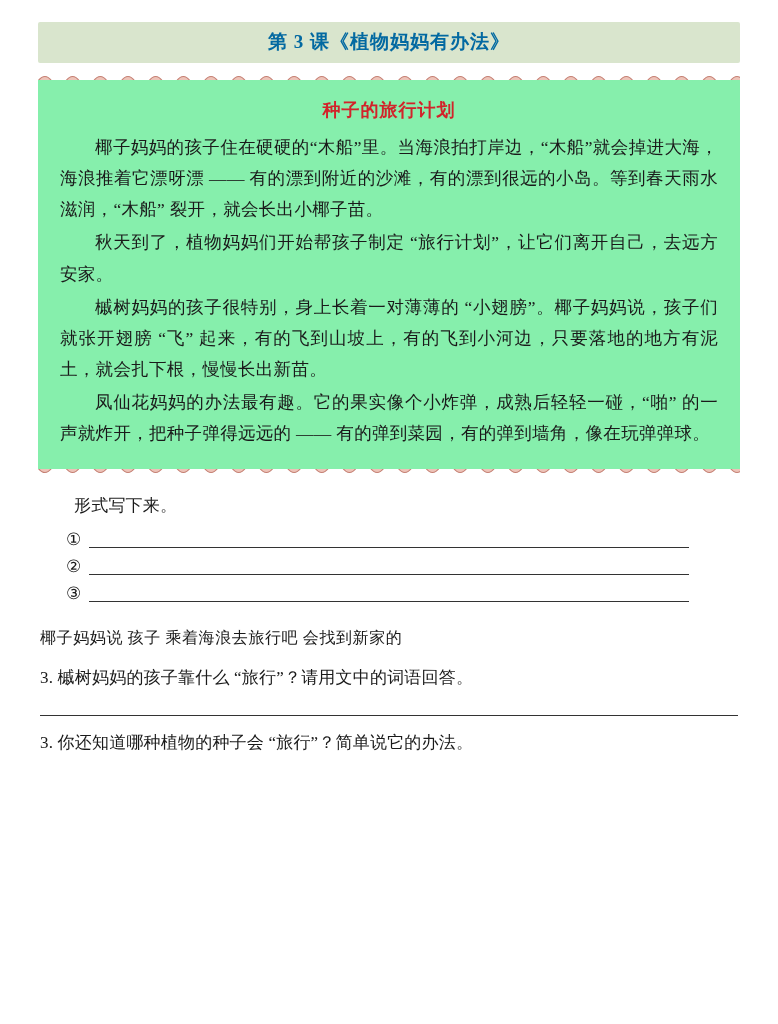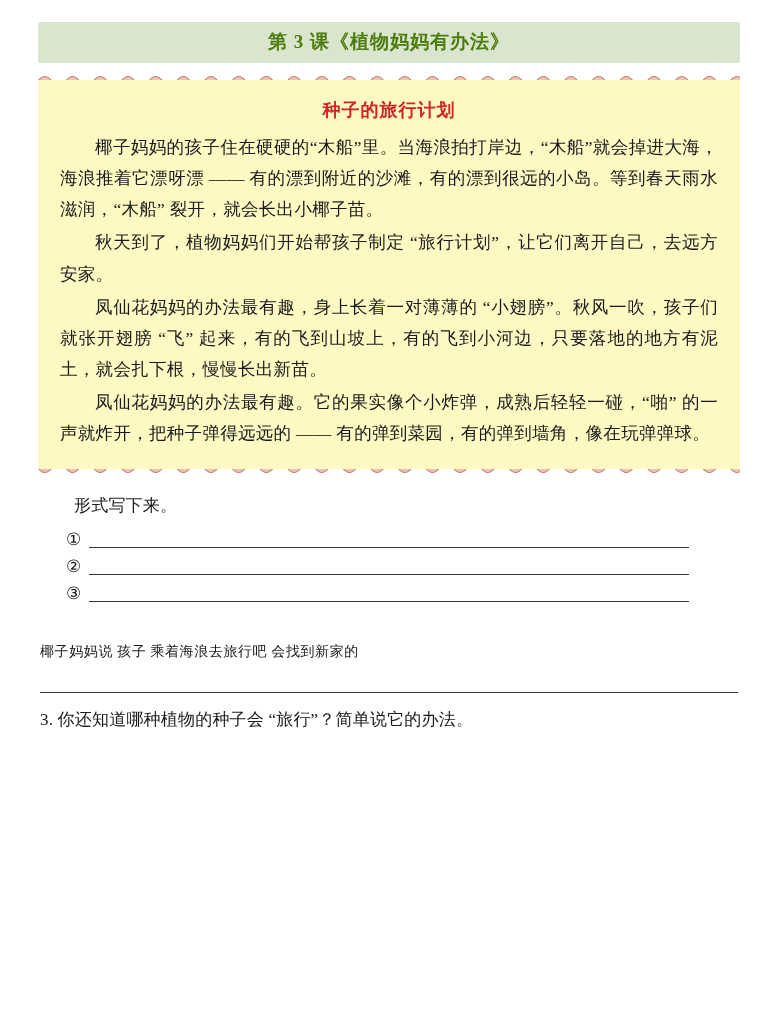--- a/index.html
+++ b/index.html
@@ -25,32 +25,32 @@
 
   
   .title-banner {
     background: #d9e5cd;
     border-radius: 2px;
     text-align: center;
     padding: 7px 0 8px 0;
     font-size: 19px;
     font-weight: bold;
     letter-spacing: 1px;
-    color: #4d7c0f;
+    color: #0369a1;
     margin: 0 4px 0 4px;
   }
 
   
   .passage-wrap {
     position: relative;
     margin: 9px 4px 0 4px;
   }
   .passage-box {
     position: relative;
-    background: #fef9c3;
+    background: #86efac;
     padding: 16px 22px 18px 22px;
     box-sizing: border-box;
   }
   .wave {
     display: block;
     width: 100%;
     height: 10px;
   }
   .wave-top { margin-bottom: -2px; }
   .wave-bottom { margin-top: -2px; }
@@ -102,43 +102,43 @@
     border-bottom: 1px solid #333;
     height: 14px;
   }
   .full-rule {
     border-bottom: 1px solid #333;
     height: 16px;
     margin: 6px 0 12px 0;
   }
   .gap-sm { height: 8px; }
   .sentence {
-    font-size: 14px;
+    font-size: 16px;
     line-height: 1.7;
-    margin: 20px 0 12px 0;
+    margin: 4px 0 12px 0;
     letter-spacing: 0.6px;
   }
 </style>
 </head>
 <body>
 
 <div class="page">
 
   <div class="title-banner">第 3 课《植物妈妈有办法》</div>
 
   <div class="passage-wrap">
     <svg class="wave wave-top" viewBox="0 0 710 10" preserveAspectRatio="none">
       <path d="M0,9 Q7,0 14,9 T28,9 T42,9 T56,9 T70,9 T84,9 T98,9 T112,9 T126,9 T140,9 T154,9 T168,9 T182,9 T196,9 T210,9 T224,9 T238,9 T252,9 T266,9 T280,9 T294,9 T308,9 T322,9 T336,9 T350,9 T364,9 T378,9 T392,9 T406,9 T420,9 T434,9 T448,9 T462,9 T476,9 T490,9 T504,9 T518,9 T532,9 T546,9 T560,9 T574,9 T588,9 T602,9 T616,9 T630,9 T644,9 T658,9 T672,9 T686,9 T700,9 T714,9 L714,10 L0,10 Z" fill="#edc3b8" stroke="#c58074" stroke-width="1.2"></path>
     </svg>
 
     <div class="passage-box">
       <div class="passage-title">种子的旅行计划</div>
       <p class="para">椰子妈妈的孩子住在硬硬的“木船”里。当海浪拍打岸边，“木船”就会掉进大海，海浪推着它漂呀漂 —— 有的漂到附近的沙滩，有的漂到很远的小岛。等到春天雨水滋润，“木船” 裂开，就会长出小椰子苗。</p>
       <p class="para">秋天到了，植物妈妈们开始帮孩子制定 “旅行计划”，让它们离开自己，去远方安家。</p>
-      <p class="para">凤仙花妈妈的办法最有趣，身上长着一对薄薄的 “小翅膀”。秋风一吹，孩子们就张开翅膀 “飞” 起来，有的飞到山坡上，有的飞到小河边，只要落地的地方有泥土，就会扎下根，慢慢长出新苗。</p>
+      <p class="para">槭树妈妈的孩子很特别，身上长着一对薄薄的 “小翅膀”。椰子妈妈说，孩子们就张开翅膀 “飞” 起来，有的飞到山坡上，有的飞到小河边，只要落地的地方有泥土，就会扎下根，慢慢长出新苗。</p>
       <p class="para">凤仙花妈妈的办法最有趣。它的果实像个小炸弹，成熟后轻轻一碰，“啪” 的一声就炸开，把种子弹得远远的 —— 有的弹到菜园，有的弹到墙角，像在玩弹弹球。</p>
     </div>
 
     <svg class="wave wave-bottom" viewBox="0 0 710 10" preserveAspectRatio="none">
       <path d="M0,1 Q7,10 14,1 T28,1 T42,1 T56,1 T70,1 T84,1 T98,1 T112,1 T126,1 T140,1 T154,1 T168,1 T182,1 T196,1 T210,1 T224,1 T238,1 T252,1 T266,1 T280,1 T294,1 T308,1 T322,1 T336,1 T350,1 T364,1 T378,1 T392,1 T406,1 T420,1 T434,1 T448,1 T462,1 T476,1 T490,1 T504,1 T518,1 T532,1 T546,1 T560,1 T574,1 T588,1 T602,1 T616,1 T630,1 T644,1 T658,1 T672,1 T686,1 T700,1 T714,1 L714,0 L0,0 Z" fill="#edc3b8" stroke="#c58074" stroke-width="1.2"></path>
     </svg>
   </div>
 
   <div class="questions">
 
@@ -154,18 +154,19 @@
     </div>
     <div class="answer-line">
       <span class="marker">③</span>
       <span class="rule"></span>
     </div>
 
     <div class="gap-sm"></div>
 
     <p class="sentence">椰子妈妈说 孩子 乘着海浪去旅行吧 会找到新家的</p>
 
+    <p class="q">3. 槭树妈妈的孩子靠什么 “旅行”？请用文中的词语回答。</p>
     <div class="full-rule"></div>
 
     <p class="q">3. 你还知道哪种植物的种子会 “旅行”？简单说它的办法。</p>
 
   </div>
 </div>
 
 </body></html>

